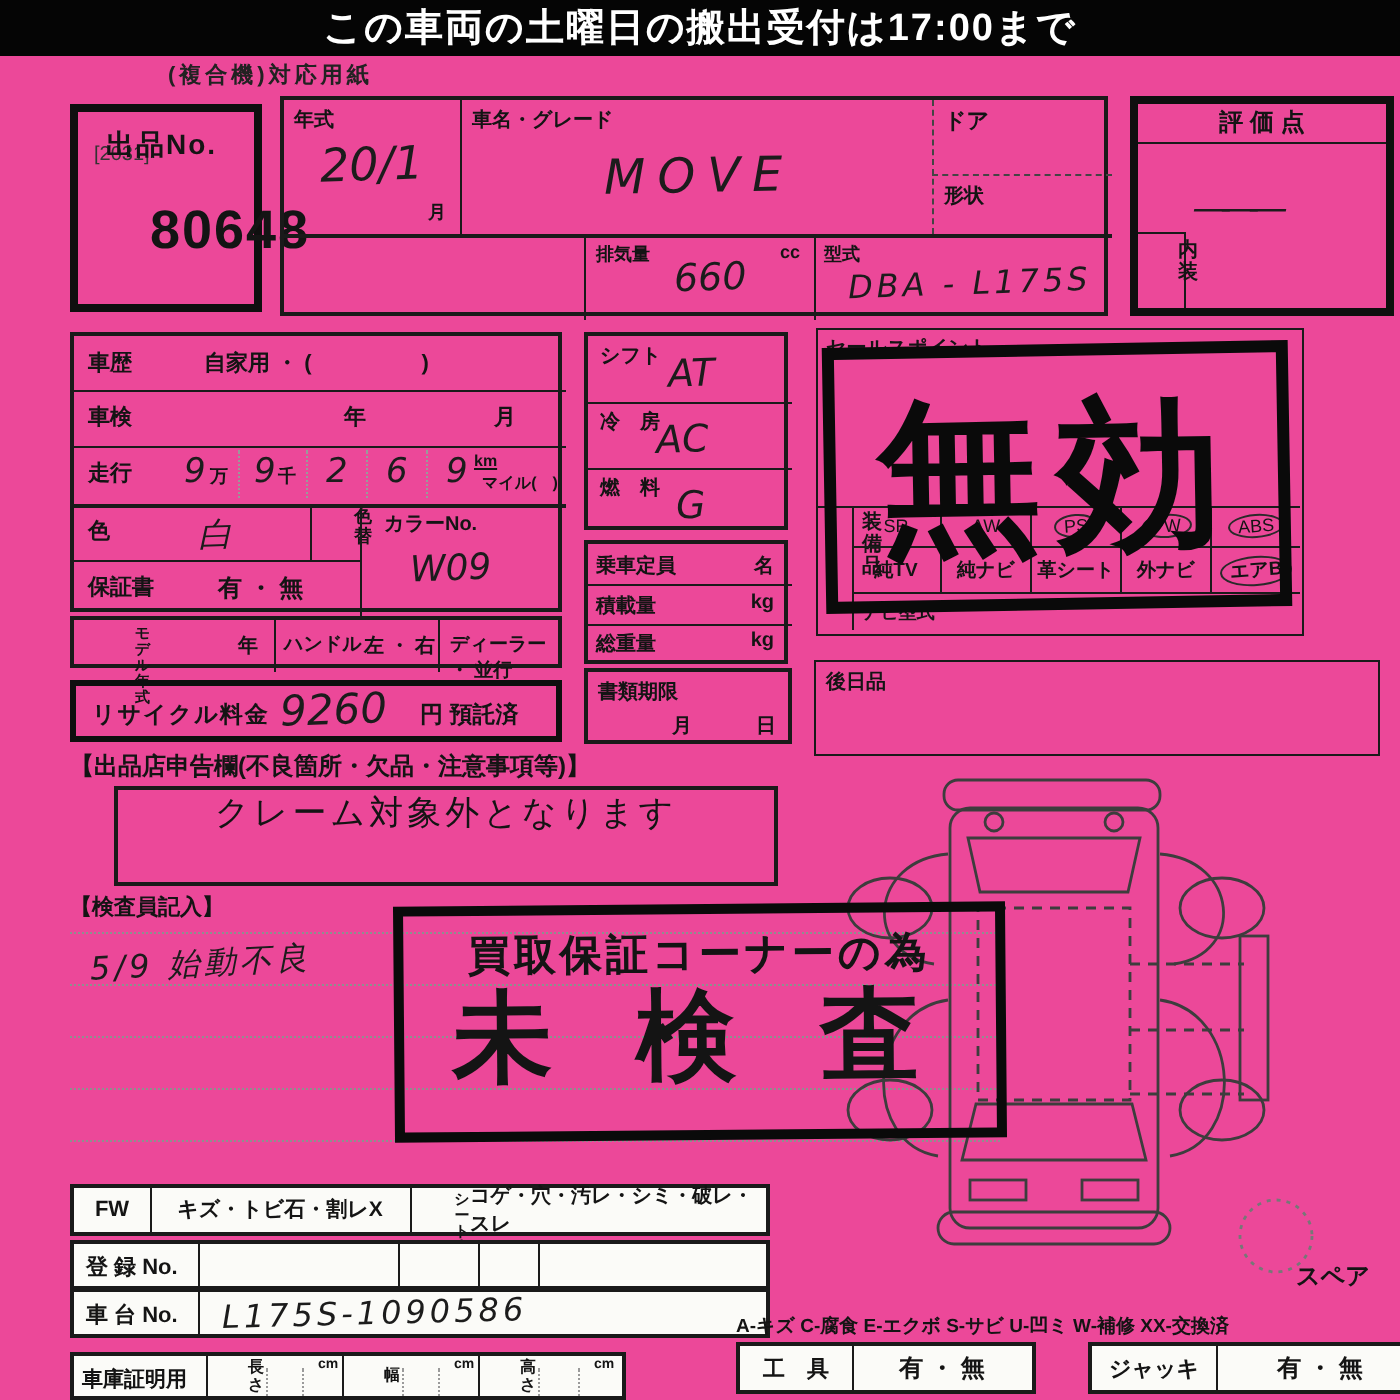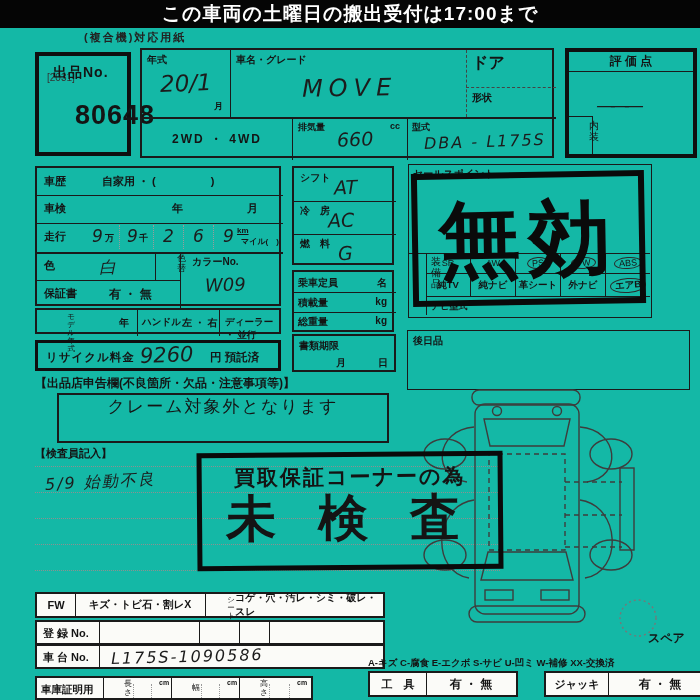--- a/index.html
+++ b/index.html
@@ -1,25 +1,25 @@
 <!DOCTYPE html>
 <html><head>
 <meta charset="utf-8">
 <style>
   html,body{margin:0;padding:0;background:#e9e9e6;}
-  #sheet{position:relative;width:700px;height:700px;background:#14b8a6;
+  #sheet{position:relative;width:700px;height:700px;background:#ec4899;
          font-family:"Liberation Sans","DejaVu Sans",sans-serif;color:#141414;overflow:hidden;}
   .abs{position:absolute;box-sizing:border-box;}
   .b1{border:1.5px solid #1a1a1a;}
   .b2{border:2px solid #1a1a1a;}
   .b3{border:3px solid #0f0f0f;}
   .lbl{font-weight:bold;}
   .hw{font-style:italic;color:#1c1c1c;font-family:"DejaVu Sans",sans-serif;}
   .rot{transform:rotate(-2deg);}
-  .vtext{word-break:break-all;line-height:1.08;text-align:center;font-weight:normal;padding-left:20px;}
+  .vtext{word-break:break-all;line-height:1.08;text-align:center;font-weight:bold;padding-left:20px;}
   .dotline{border-top:1.5px dotted #8f8f8f;height:0;}
   .circ{border:1.5px solid #2a2a2a;border-radius:50%;padding:0 4px;display:inline-block;transform:rotate(-4deg);}
   .ctr{display:flex;align-items:center;justify-content:center;}
   .stampbox{background:transparent;border:5px solid #0a0a0a;}
   .tick{border-left:1px dotted #9a9a9a;}
 </style>
 </head>
 <body>
 
 <div id="sheet">
@@ -37,26 +37,25 @@
 
   <div class="abs b2" style="left:140px;top:48px;width:414px;height:110px;">
 
     <span class="abs lbl" style="left:5px;top:3px;font-size:10px;">年式</span>
     <span class="abs hw rot" style="left:18px;top:20px;font-size:23px;">20/1</span>
     <span class="abs" style="left:72px;top:50px;font-size:9px;font-weight:bold;">月</span>
     <div class="abs" style="left:88px;top:0;width:0;height:67px;border-left:1.5px solid #1a1a1a;"></div>
     <span class="abs lbl" style="left:94px;top:3px;font-size:10px;">車名・グレード</span>
     <span class="abs hw" style="left:160px;top:24px;font-size:24px;letter-spacing:6px;transform:rotate(-1deg);">MOVE</span>
     <div class="abs" style="left:324px;top:0;width:0;height:67px;border-left:1.5px dashed #444;"></div>
-    <span class="abs lbl" style="left:330px;top:3px;font-size:16px;">ドア</span>
+    <span class="abs lbl" style="left:330px;top:3px;font-size:11px;">ドア</span>
     <div class="abs" style="left:324px;top:37px;width:90px;height:0;border-top:1.5px dashed #444;"></div>
     <span class="abs lbl" style="left:330px;top:41px;font-size:10px;">形状</span>
 
     <div class="abs" style="left:0;top:67px;width:414px;height:0;border-top:2px solid #1a1a1a;"></div>
-    <div class="abs ctr lbl" style="left:0;top:69px;width:150px;height:41px;font-size:12px;letter-spacing:2px;">2WD ・ 4WD</div>
     <div class="abs" style="left:150px;top:67px;width:0;height:43px;border-left:1.5px solid #1a1a1a;"></div>
     <span class="abs lbl" style="left:156px;top:71px;font-size:9px;">排気量</span>
     <span class="abs hw rot" style="left:195px;top:78px;font-size:19px;">660</span>
     <span class="abs" style="left:248px;top:71px;font-size:9px;font-weight:bold;">cc</span>
     <div class="abs" style="left:265px;top:67px;width:0;height:43px;border-left:1.5px solid #1a1a1a;"></div>
     <span class="abs lbl" style="left:270px;top:71px;font-size:9px;">型式</span>
     <span class="abs hw" style="left:282px;top:82px;font-size:16px;letter-spacing:2px;transform:rotate(-2deg);">DBA - L175S</span>
   </div>
 
   <div class="abs b3" style="left:565px;top:48px;width:132px;height:110px;border-width:4px;">
@@ -189,21 +188,21 @@
     <div class="abs" style="left:182px;top:0;width:0;height:26px;border-left:1.5px solid #1a1a1a;"></div>
     <span class="abs lbl" style="left:188px;top:6px;font-size:9.5px;">ディーラー ・ 並行</span>
   </div>
 
   <div class="abs b3" style="left:35px;top:340px;width:246px;height:31px;">
     <span class="abs lbl" style="left:8px;top:7px;font-size:11.5px;letter-spacing:1px;">リサイクル料金</span>
     <span class="abs hw rot" style="left:102px;top:0px;font-size:21px;">9260</span>
     <span class="abs lbl" style="left:172px;top:7px;font-size:11.5px;">円 預託済</span>
   </div>
 
-  <div class="abs b1" style="left:407px;top:330px;width:283px;height:60px;">
+  <div class="abs b1" style="left:407px;top:330px;width:283px;height:48px;">
     <span class="abs lbl" style="left:5px;top:3px;font-size:10px;">後日品</span>
   </div>
 
   <div class="abs lbl" style="left:35px;top:375px;font-size:12px;">【出品店申告欄(不良箇所・欠品・注意事項等)】</div>
 
   <div class="abs b2" style="left:57px;top:393px;width:332px;height:50px;text-align:center;">
     <div style="font-size:17px;letter-spacing:2px;">クレーム対象外となります</div>
   </div>
 
   <div class="abs lbl" style="left:35px;top:446px;font-size:11px;">【検査員記入】</div>

